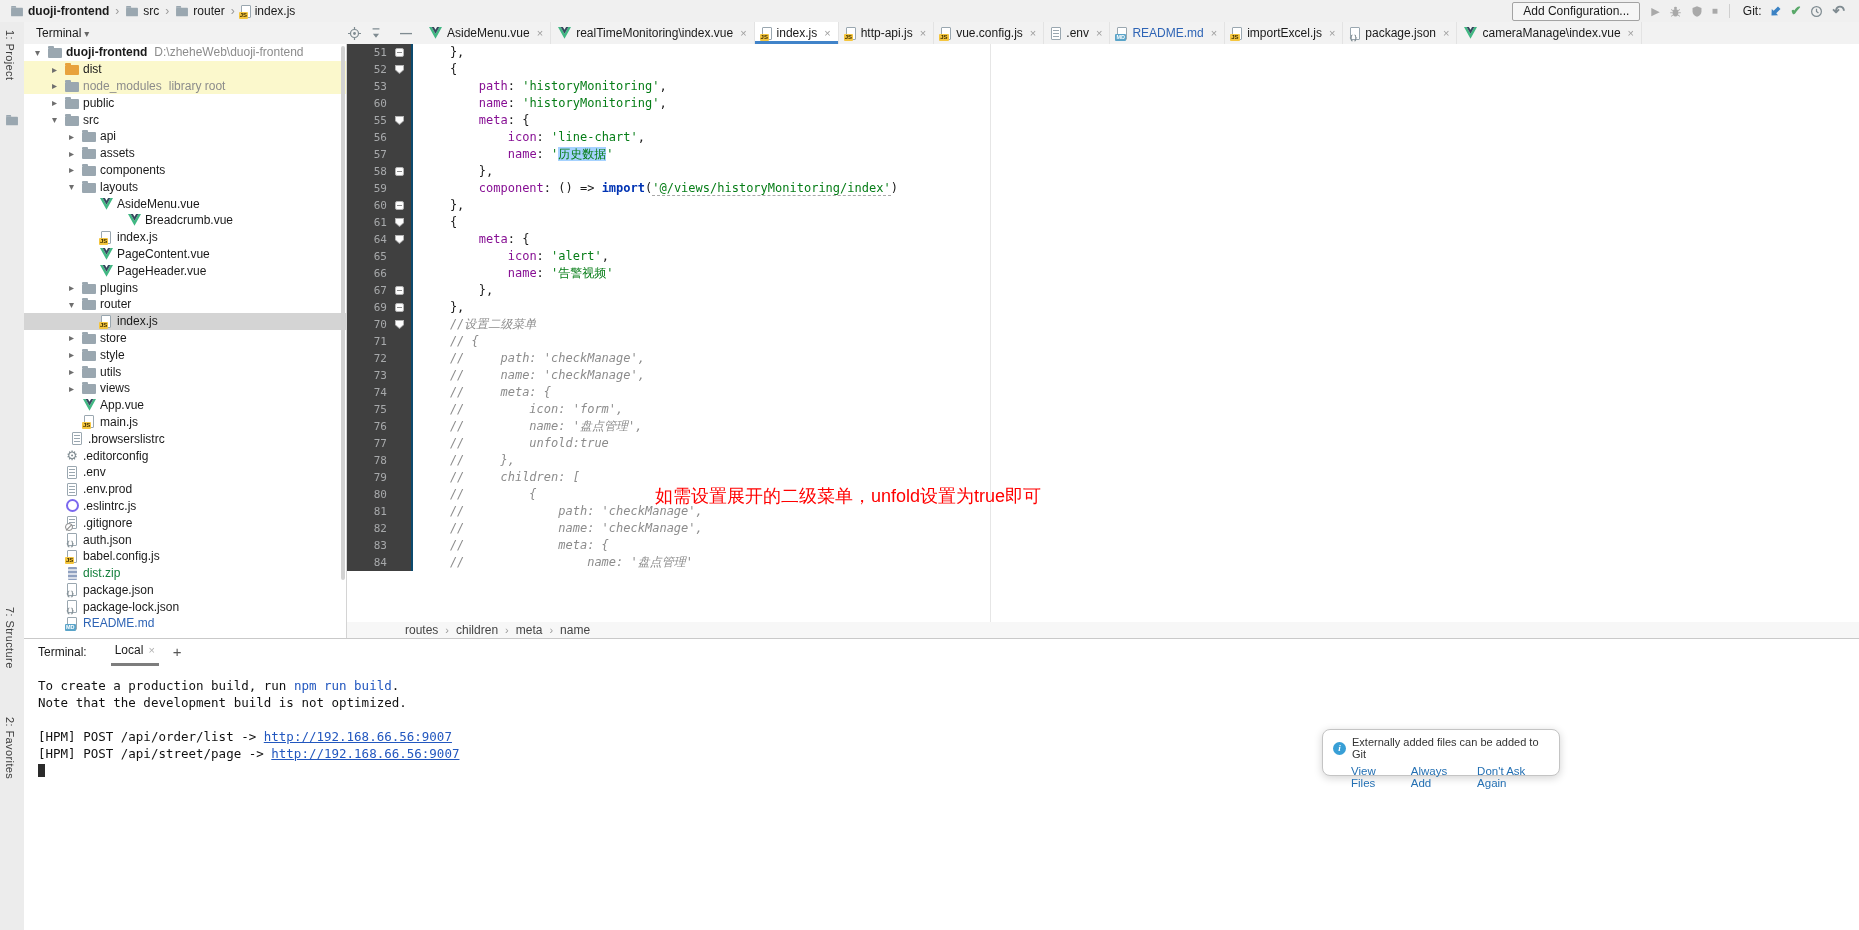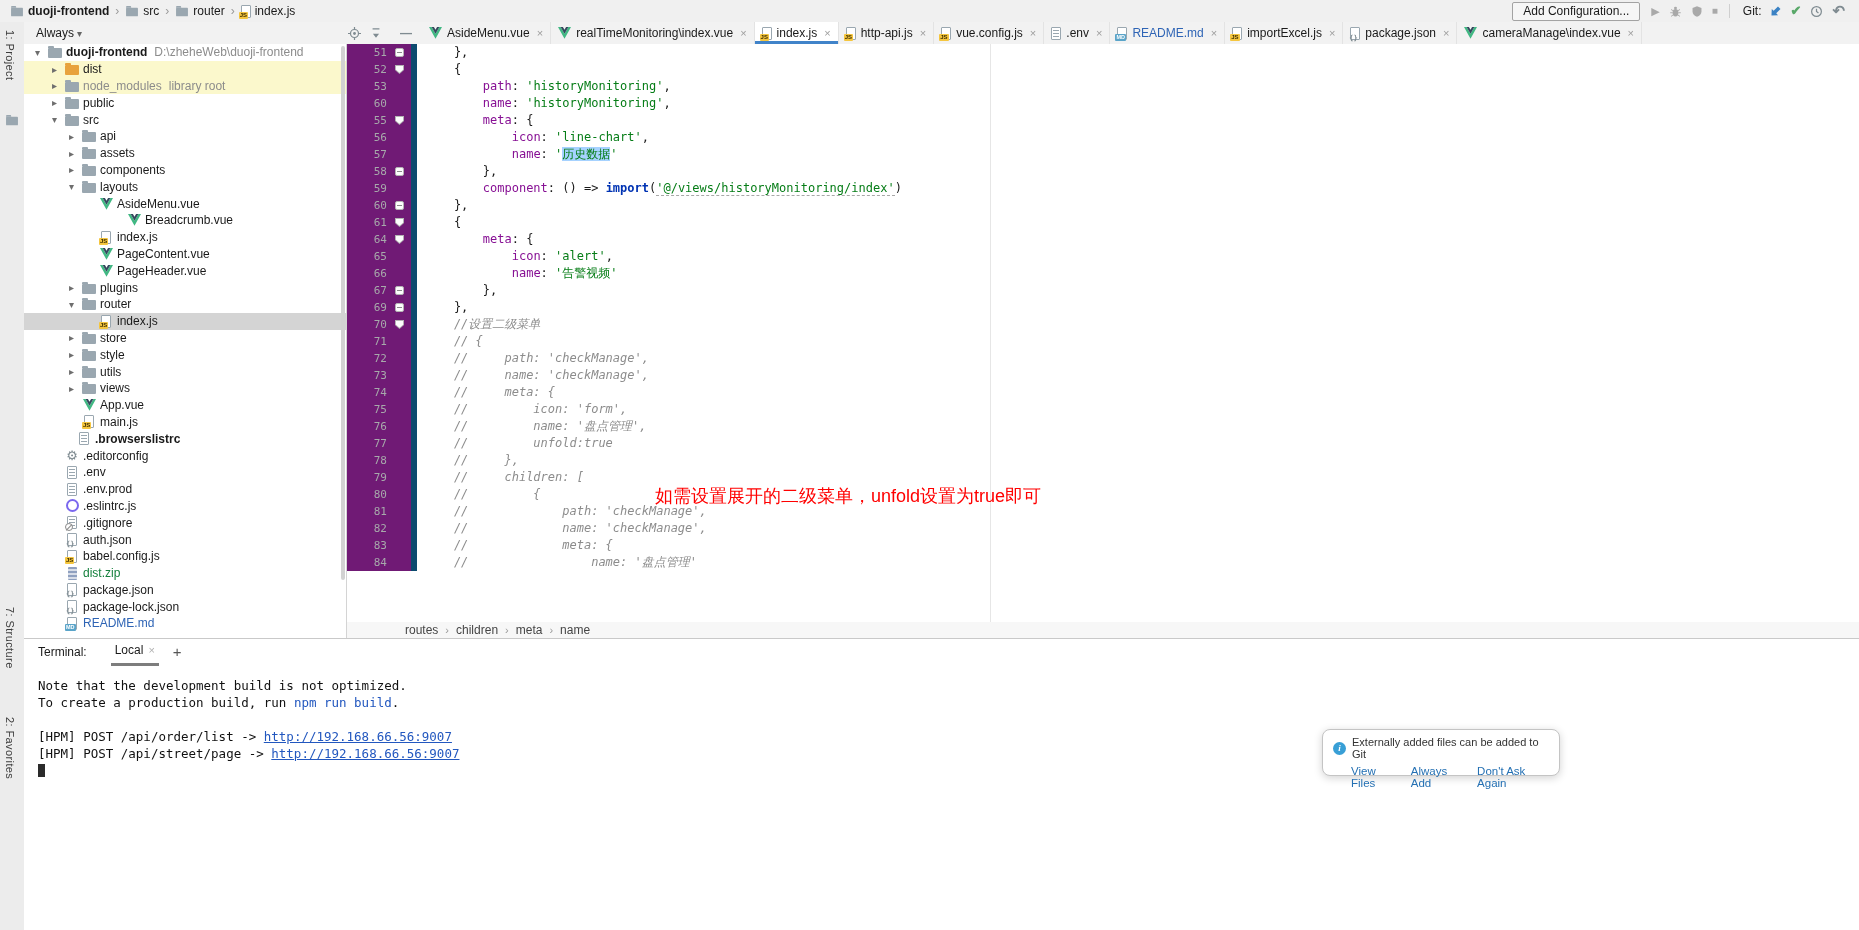--- a/index.html
+++ b/index.html
@@ -59,21 +59,21 @@
   .tlabel.blue{color:#2e64b5;}
   .tlabel.brown{color:#15803d;}
   .tsuffix{color:#8c8c8c;margin-left:7px;}
   #proj-scroll{position:absolute;right:1px;top:2px;width:4px;height:534px;background:#d2d2d2;
                border-radius:2px;}
 
   
   #editor{position:absolute;left:347px;top:44px;width:1512px;height:578px;background:#fff;}
   #margin-guide{position:absolute;left:643px;top:0;height:578px;border-left:1px solid #e6e6e6;}
   .cline{display:flex;height:17px;line-height:17px;font-family:"DejaVu Sans Mono","Liberation Mono",monospace;font-size:12px;}
-  .gut{width:64px;flex:none;background:#701a75;border-right:6px solid #0c4a6e;position:relative;}
+  .gut{width:64px;flex:none;background:#404040;border-right:2px solid #0c4a6e;position:relative;}
   .gnum{position:absolute;left:0;top:0;width:40px;text-align:right;color:#a7a9ab;
         font-size:11px;line-height:17px;}
   .fold{position:absolute;left:48px;top:4px;width:9px;height:9px;}
   .fold.close{border:1px solid #b4b4b4;border-radius:2px;background:#fdfdfd;box-sizing:border-box;}
   .fold.close::after{content:"";position:absolute;left:1px;right:1px;top:3px;border-top:1px solid #8a8a8a;}
   .fold.open{background:#b4b4b4;clip-path:polygon(0 0,100% 0,100% 55%,50% 100%,0 55%);}
   .fold.open::after{content:"";position:absolute;left:1px;top:1px;right:1px;bottom:1px;background:#fdfdfd;
         clip-path:polygon(0 0,100% 0,100% 52%,50% 96%,0 52%);}
   .ctext{white-space:pre;padding-left:8px;}
   .ctext .k{color:#871094;}
@@ -228,21 +228,21 @@
 
 <div id="stripe">
   <span class="vlab" style="top:8px;">1: Project</span>
   <span id="stripe-proj-icon"><span class="ic-folder sm"></span></span>
   <span class="vlab" style="top:585px;">7: Structure</span>
   <span class="vlab" style="top:695px;">2: Favorites</span>
 </div>
 
 <div id="row2">
   <div id="panel-header">
-    <span id="panel-title">Always</span>
+    <span id="panel-title">Terminal</span>
     <span id="panel-title-caret">▾</span>
     <span id="panel-header-icons">
         <span style="display: inline-flex; align-items: center;">
           <svg class="ic" width="13" height="13" viewBox="0 0 14 14">
             <circle cx="7" cy="7" r="4.3" fill="none" stroke="#7f8b91" stroke-width="1.3"></circle>
             <circle cx="7" cy="7" r="1.5" fill="#7f8b91"></circle>
             <path stroke="#7f8b91" stroke-width="1.3" d="M7 0v2.6M7 11.4V14M0 7h2.6M11.4 7H14"></path>
           </svg>
         </span>
         <span style="display: inline-flex; align-items: center;">
@@ -576,21 +576,21 @@
         <span class="chev"></span>
         <span class="tico">
           <span style="display: inline-flex; align-items: center;">
             <span class="ic-doc">
               <b class="bjs">JS</b>
             </span>
           </span>
         </span>
         <span class="tlabel">main.js</span>
       </div>
-      <div class="trow" style="padding-left: 34px; font-weight: bold;">
+      <div class="trow" style="padding-left: 27px;">
         <span class="chev"></span>
         <span class="tico">
           <span style="display: inline-flex; align-items: center;">
             <span class="ic-doc lines"></span>
           </span>
         </span>
         <span class="tlabel">.browserslistrc</span>
       </div>
       <div class="trow" style="padding-left: 22px;">
         <span class="chev"></span>
@@ -923,22 +923,22 @@
 <div id="terminal">
   <div id="term-header">
     <span>Terminal:</span>
     <span id="term-tab">
       <span>Local</span>
       <span class="x">×</span>
     </span>
     <span id="term-plus">+</span>
   </div>
   <div id="term-body">
+      <div class="tline"><span class="">To create a production build, run </span><span class="cmd">npm run build</span><span class="">.</span></div>
       <div class="tline"><span class="">Note that the development build is not optimized.</span></div>
-      <div class="tline"><span class="">To create a production build, run </span><span class="cmd">npm run build</span><span class="">.</span></div>
       <div class="tline">&nbsp;</div>
       <div class="tline"><span class="">[HPM] POST /api/order/list -&gt; </span><span class="link">http://192.168.66.56:9007</span></div>
       <div class="tline"><span class="">[HPM] POST /api/street/page -&gt; </span><span class="link">http://192.168.66.56:9007</span></div>
       <div class="tline"><span class="cursorblk"></span></div>
     </div>
 </div>
 
 <div id="notif">
   <div id="notif-row1">
     <span class="ninfo">i</span>

